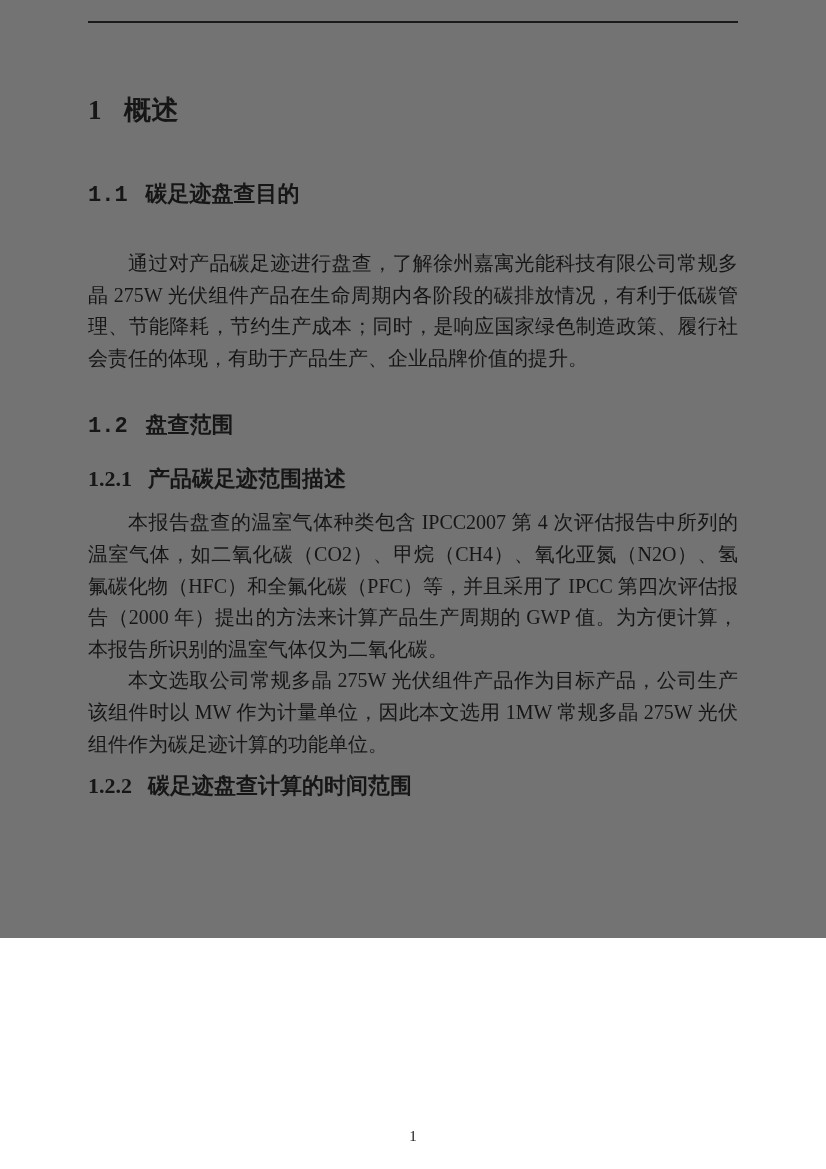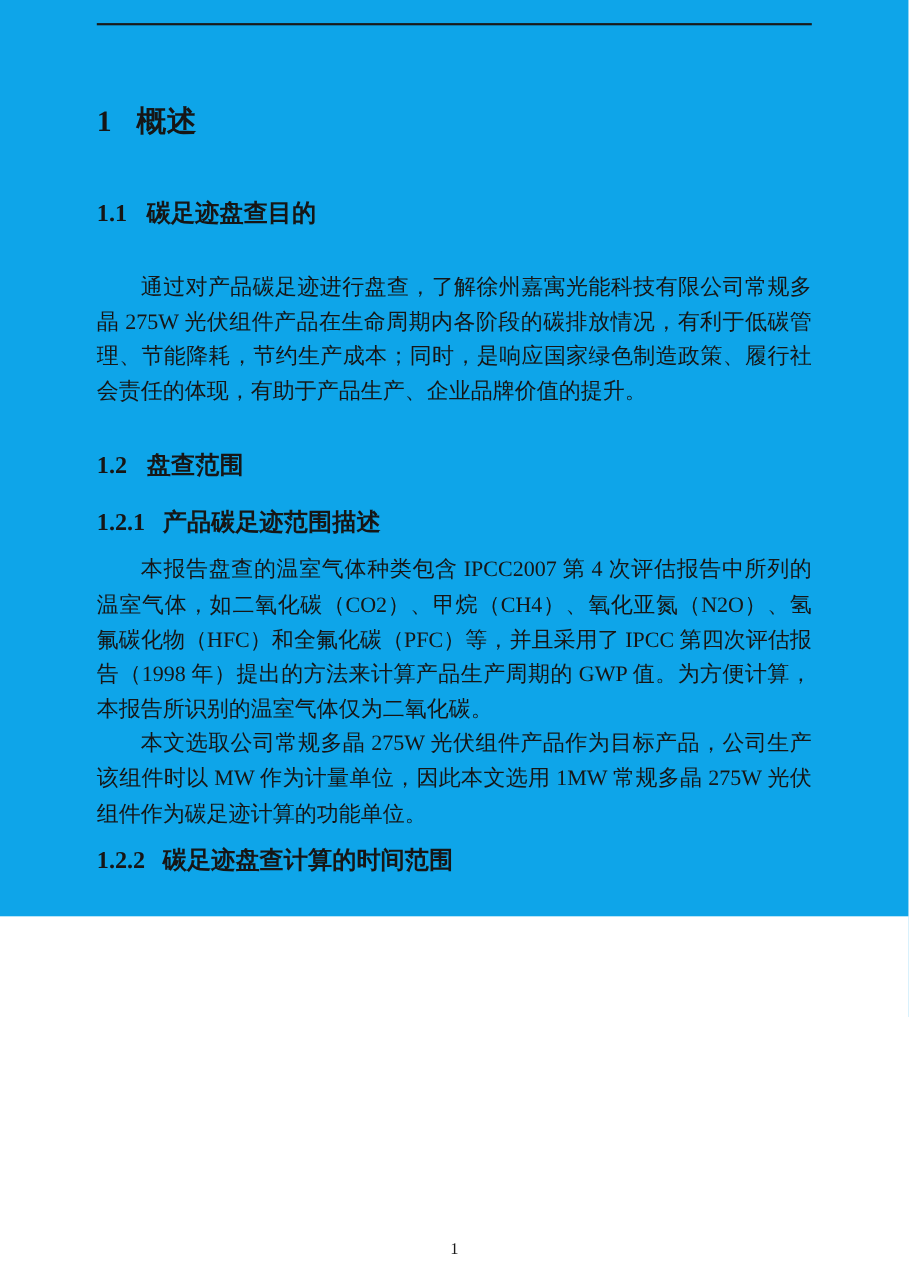--- a/index.html
+++ b/index.html
@@ -11,22 +11,22 @@
     width: 826px;
     height: 1169px;
     position: relative;
     font-family: "Liberation Serif", "DejaVu Serif", serif;
     color: #161616;
     overflow: hidden;
   }
   .page {
     position: relative;
     width: 826px;
-    height: 833px;
-    background: #0ea5e9;
+    height: 938px;
+    background: #737373;
     box-sizing: border-box;
     padding: 21px 88px 0 88px;
   }
   .header-rule {
     width: 650px;
     height: 0;
     border-top: 2px solid #1a1a1a;
   }
   
   .h1 {
@@ -49,21 +49,21 @@
     font-weight: bold;
   }
   .h3-scope-desc { margin: 24px 0 0 0; }
   .h3-time      { margin: 12px 0 0 0; }
   .h3-boundary  { margin: 14px 0 0 0; }
   .h-num {
     font-family: "Liberation Serif", "DejaVu Serif", serif;
     font-weight: bold;
   }
   .h1 .h-num { margin-right: 22px; }
-  .h2 .h-num { margin-right: 18px; }
+  .h2 .h-num { margin-right: 18px; font-family: Liberation Mono, monospace; }
   .h3 .h-num { margin-right: 16px; }
   .h-text {
     font-family: "Liberation Sans", "DejaVu Sans", sans-serif;
     font-weight: bold;
   }
   
   .para {
     margin: 0;
     font-size: 20px;
     line-height: 31.6px;
@@ -106,21 +106,21 @@
   <p class="para para-first">通过对产品碳足迹进行盘查，了解徐州嘉寓光能科技有限公司常规多晶 275W 光伏组件产品在生命周期内各阶段的碳排放情况，有利于低碳管理、节能降耗，节约生产成本；同时，是响应国家绿色制造政策、履行社会责任的体现，有助于产品生产、企业品牌价值的提升。</p>
 
   <h2 class="h2 h2-scope">
     <span class="h-num">1.2</span><span class="h-text">盘查范围</span>
   </h2>
 
   <h3 class="h3 h3-scope-desc">
     <span class="h-num">1.2.1</span><span class="h-text">产品碳足迹范围描述</span>
   </h3>
 
-  <p class="para para-gap">本报告盘查的温室气体种类包含 IPCC2007 第 4 次评估报告中所列的温室气体，如二氧化碳（CO2）、甲烷（CH4）、氧化亚氮（N2O）、氢氟碳化物（HFC）和全氟化碳（PFC）等，并且采用了 IPCC 第四次评估报告（1998 年）提出的方法来计算产品生产周期的 GWP 值。为方便计算，本报告所识别的温室气体仅为二氧化碳。</p>
+  <p class="para para-gap">本报告盘查的温室气体种类包含 IPCC2007 第 4 次评估报告中所列的温室气体，如二氧化碳（CO2）、甲烷（CH4）、氧化亚氮（N2O）、氢氟碳化物（HFC）和全氟化碳（PFC）等，并且采用了 IPCC 第四次评估报告（2000 年）提出的方法来计算产品生产周期的 GWP 值。为方便计算，本报告所识别的温室气体仅为二氧化碳。</p>
   <p class="para para-follow">本文选取公司常规多晶 275W 光伏组件产品作为目标产品，公司生产该组件时以 MW 作为计量单位，因此本文选用 1MW 常规多晶 275W 光伏组件作为碳足迹计算的功能单位。</p>
 
   <h3 class="h3 h3-time">
     <span class="h-num">1.2.2</span><span class="h-text">碳足迹盘查计算的时间范围</span>
   </h3>
 
 
 
 
   <div class="footer">1</div>

